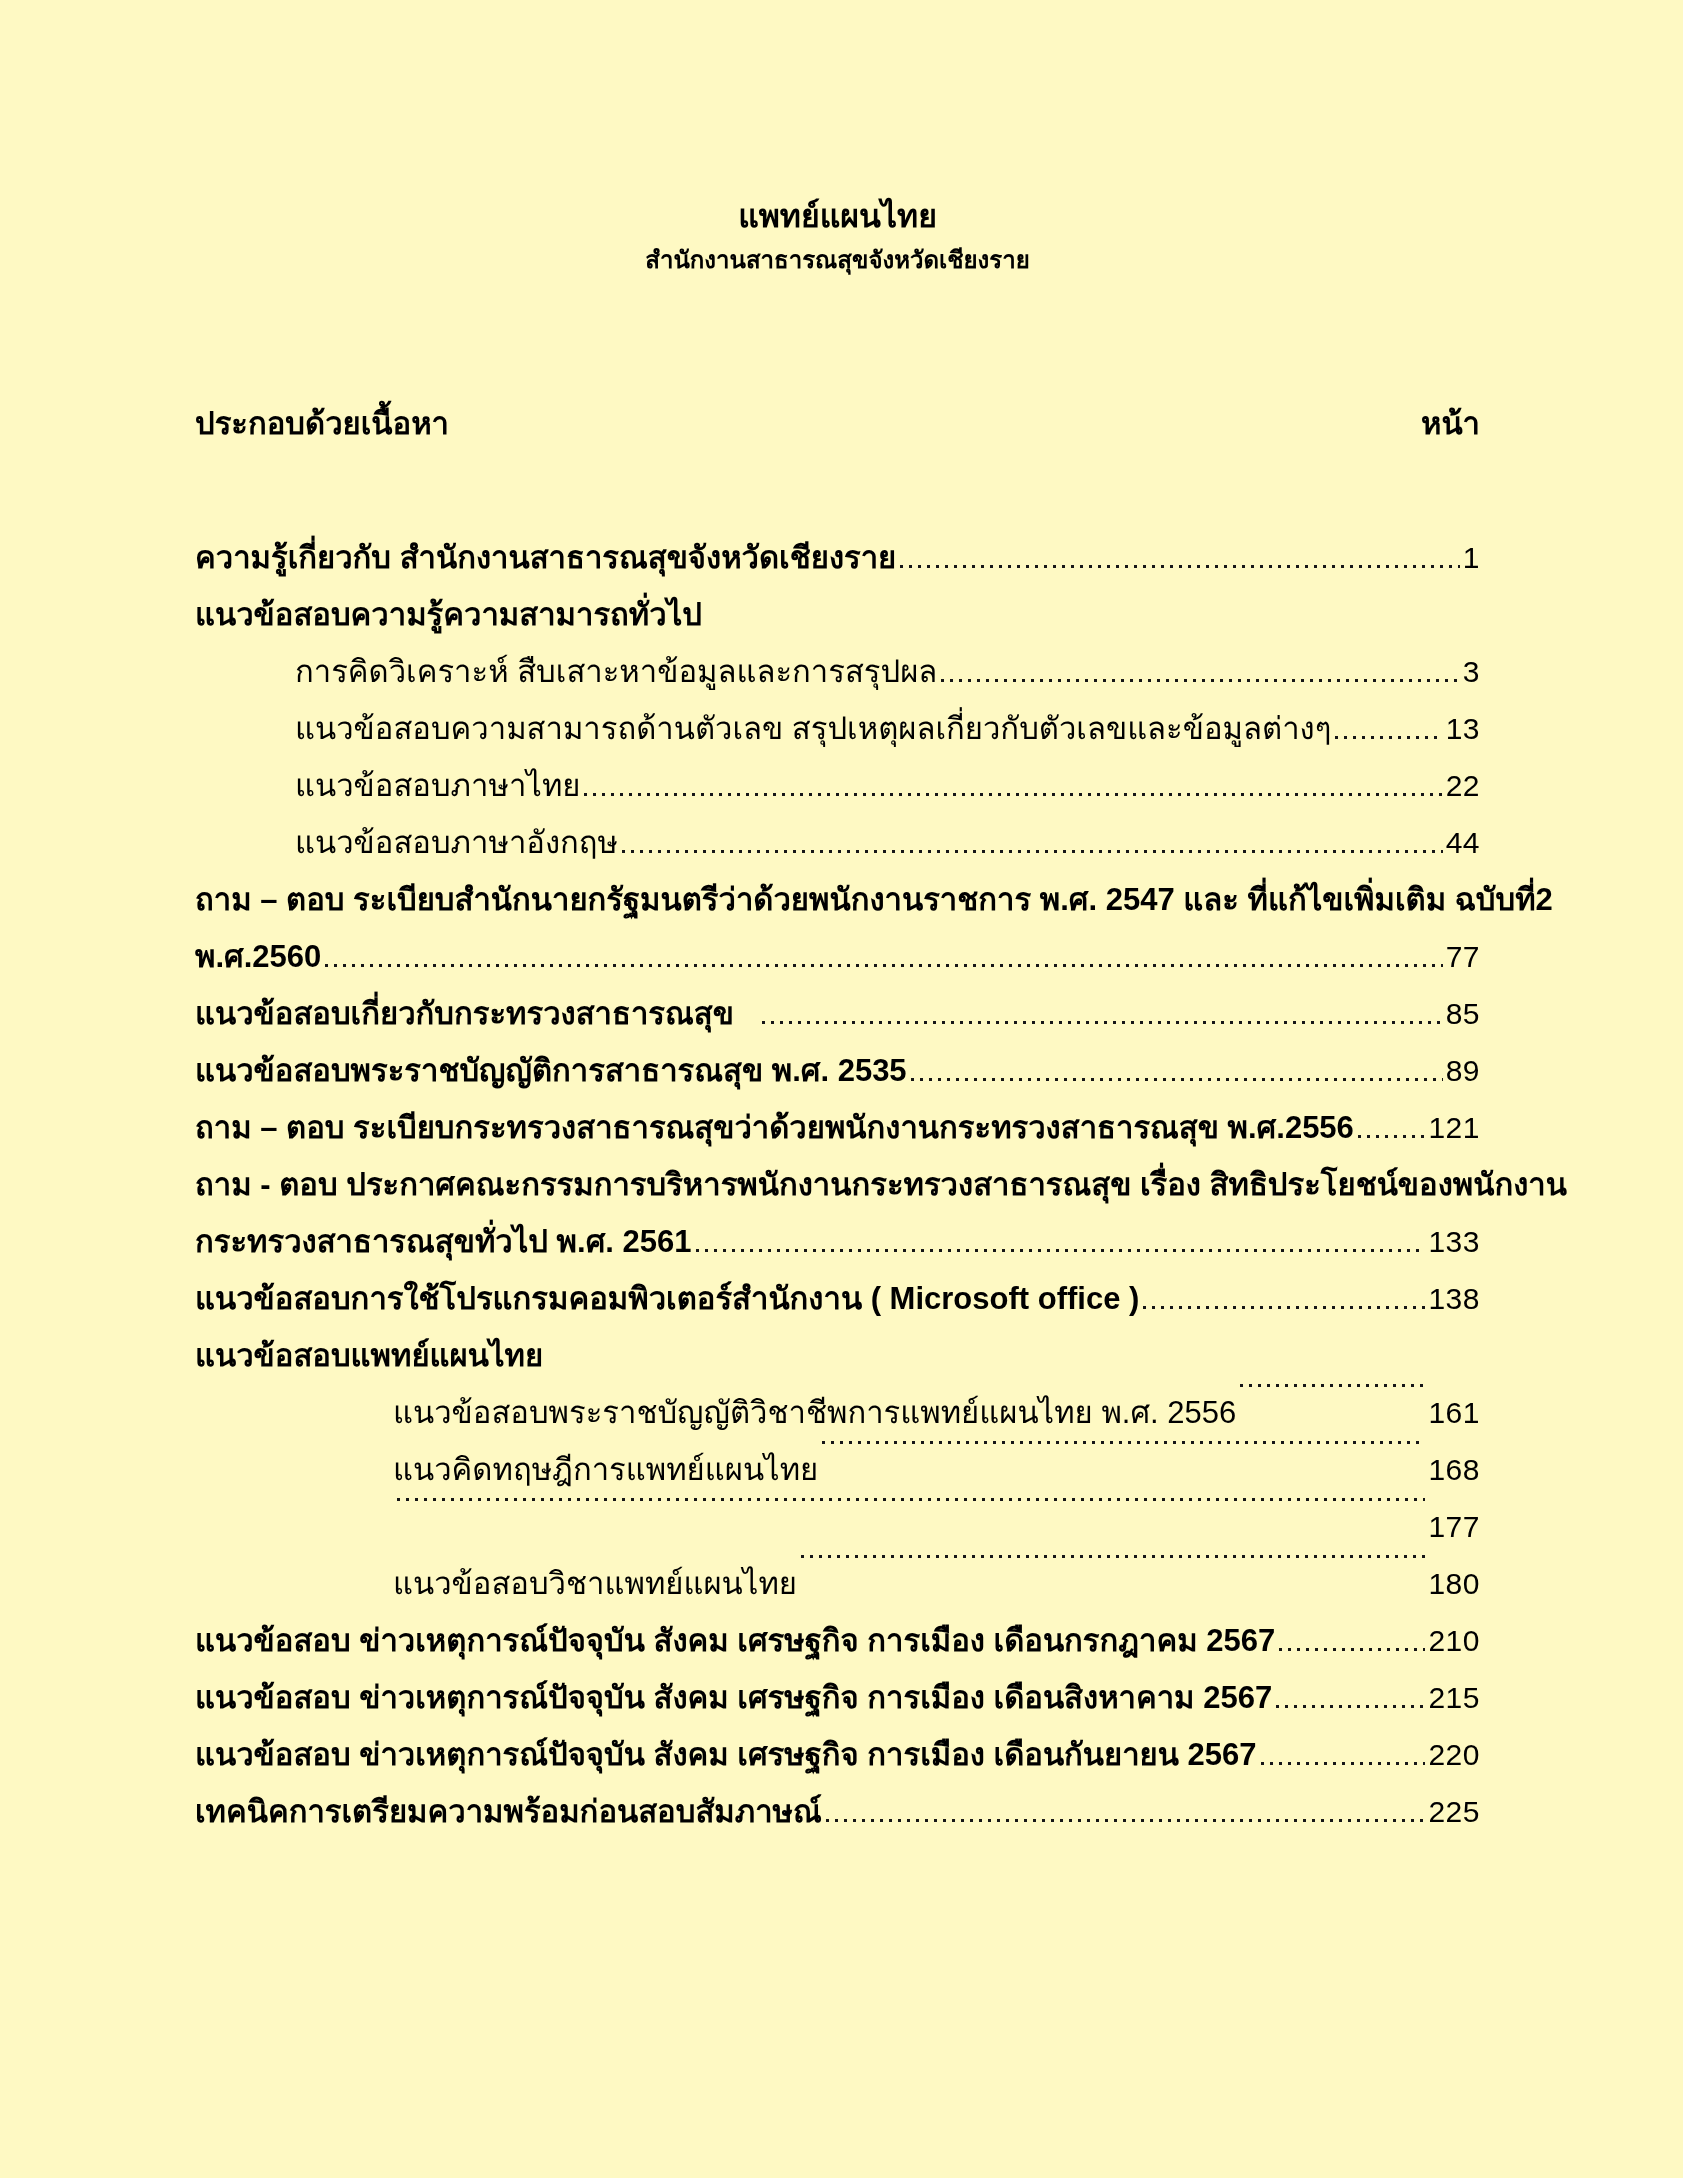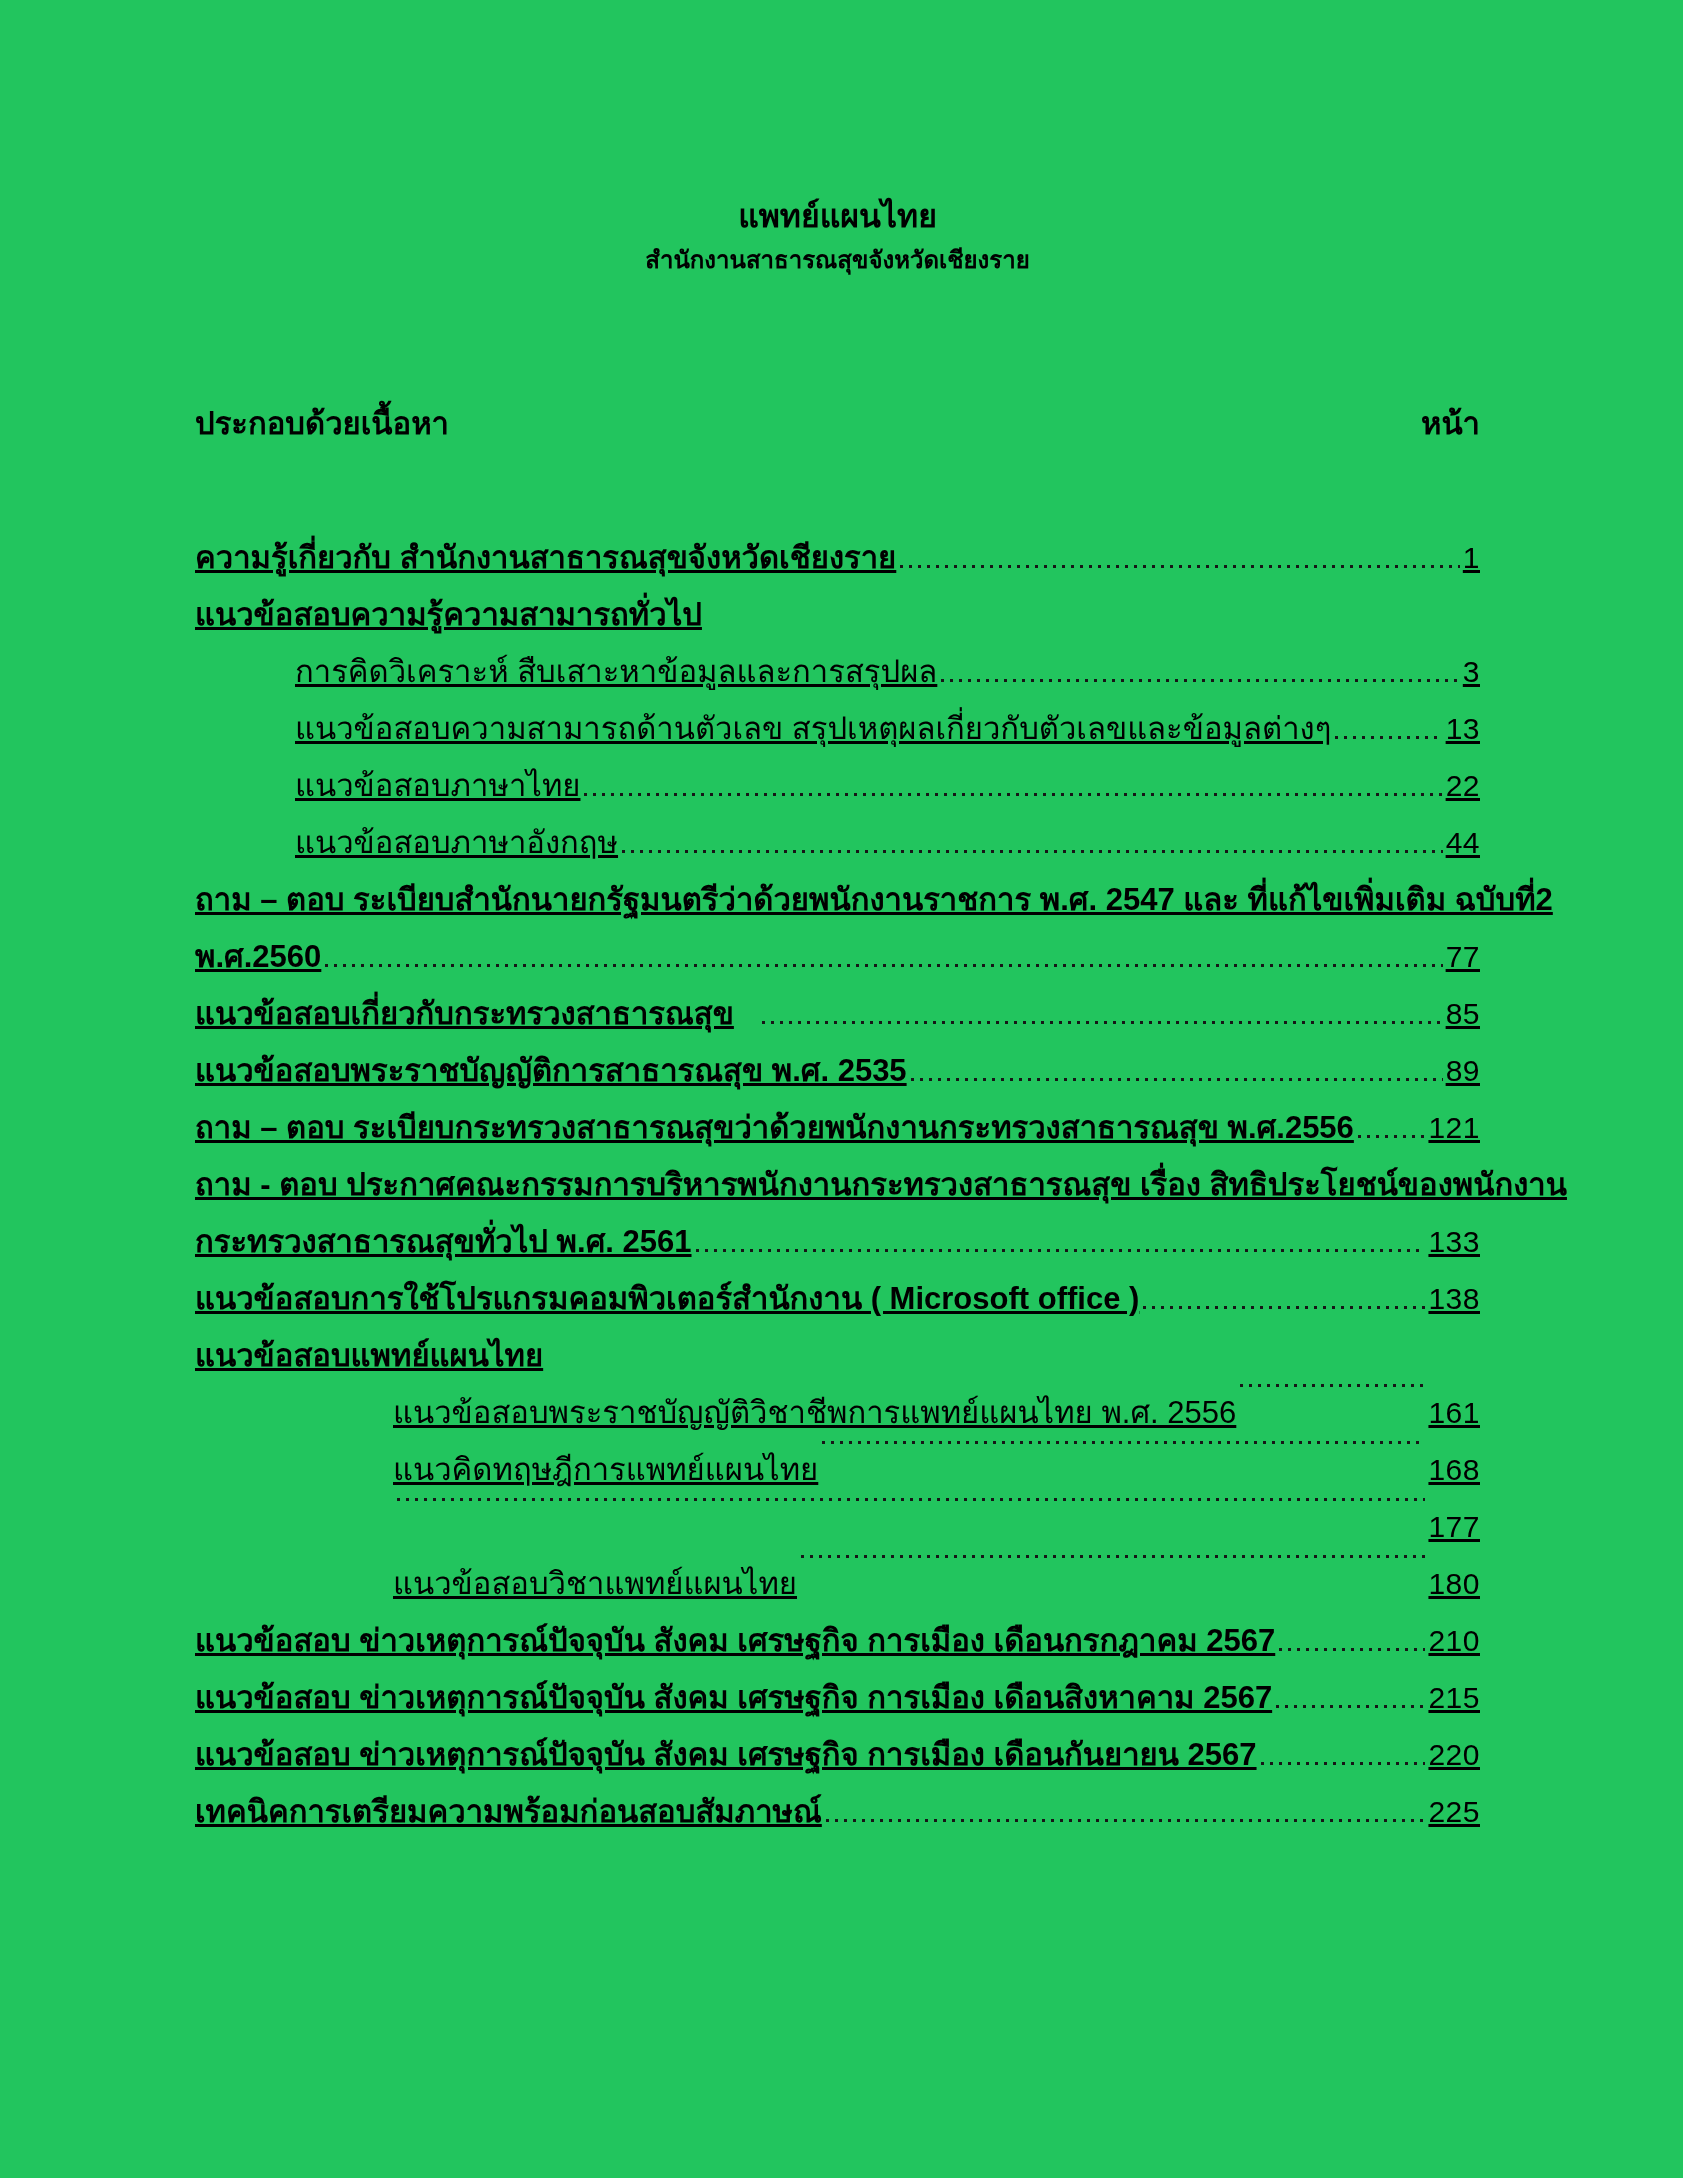--- a/index.html
+++ b/index.html
@@ -4,21 +4,21 @@
 <style>
   html, body {
     margin: 0;
     padding: 0;
     background: #ffffff;
   }
   .page {
     position: relative;
     width: 1683px;
     height: 2178px;
-    background: #22c55e;
+    background: #fef9c3;
     color: #000000;
     font-family: "Liberation Sans", "DejaVu Sans", sans-serif;
     overflow: hidden;
   }
   .title-block {
     position: absolute;
     top: 194px;
     left: 195px;
     right: 203px;
     text-align: center;
@@ -44,21 +44,20 @@
     align-items: baseline;
     font-size: 31px;
     font-weight: 700;
     line-height: 44px;
   }
   .toc {
     position: absolute;
     top: 529px;
     left: 195px;
     right: 203px;
-    text-decoration: underline;
   }
   .toc-row {
     display: flex;
     align-items: baseline;
     height: 57px;
     line-height: 57px;
     font-size: 31px;
     white-space: nowrap;
   }
   .toc-row.bold .toc-text { font-weight: 700; }

